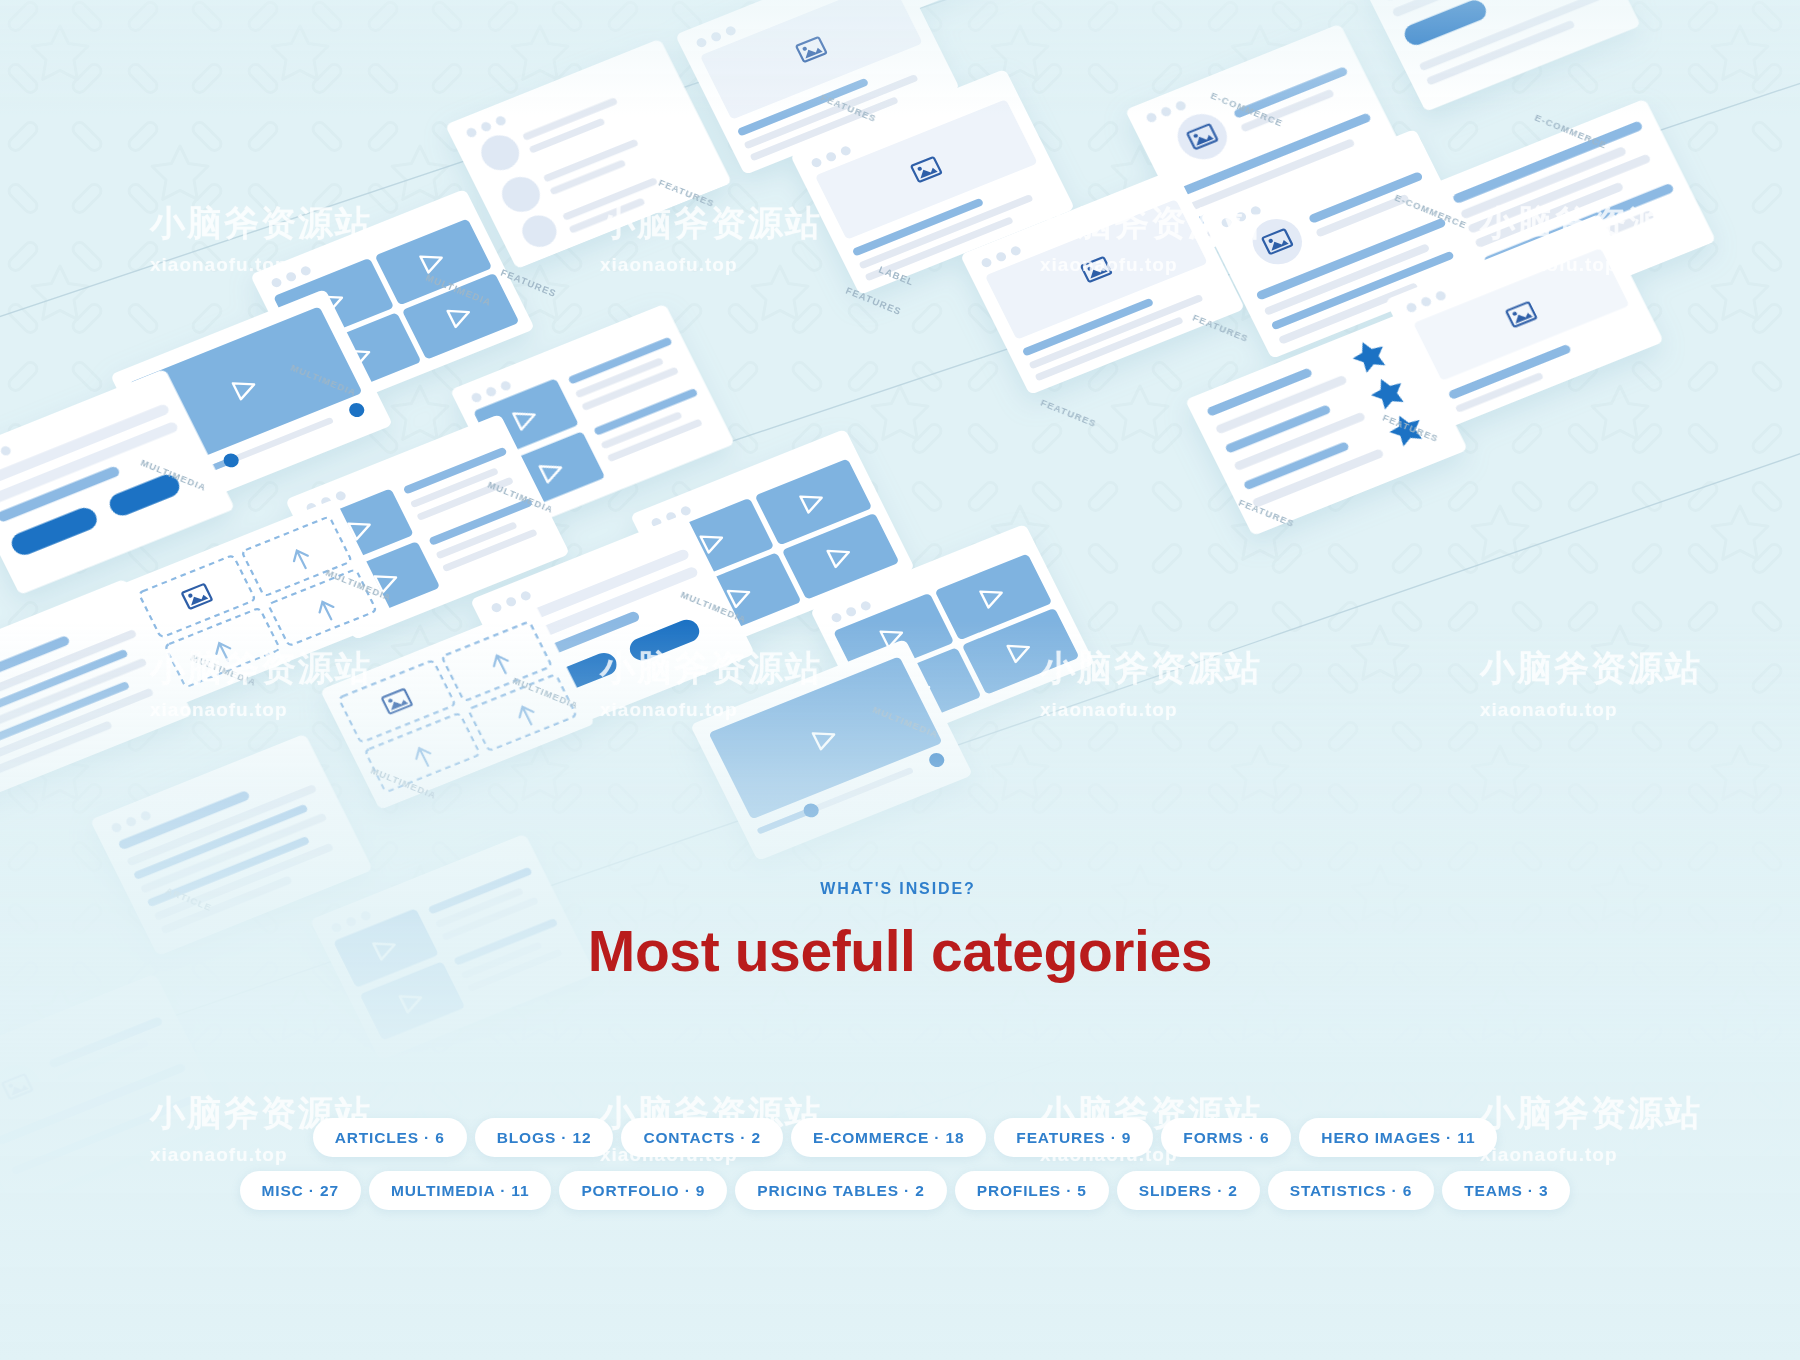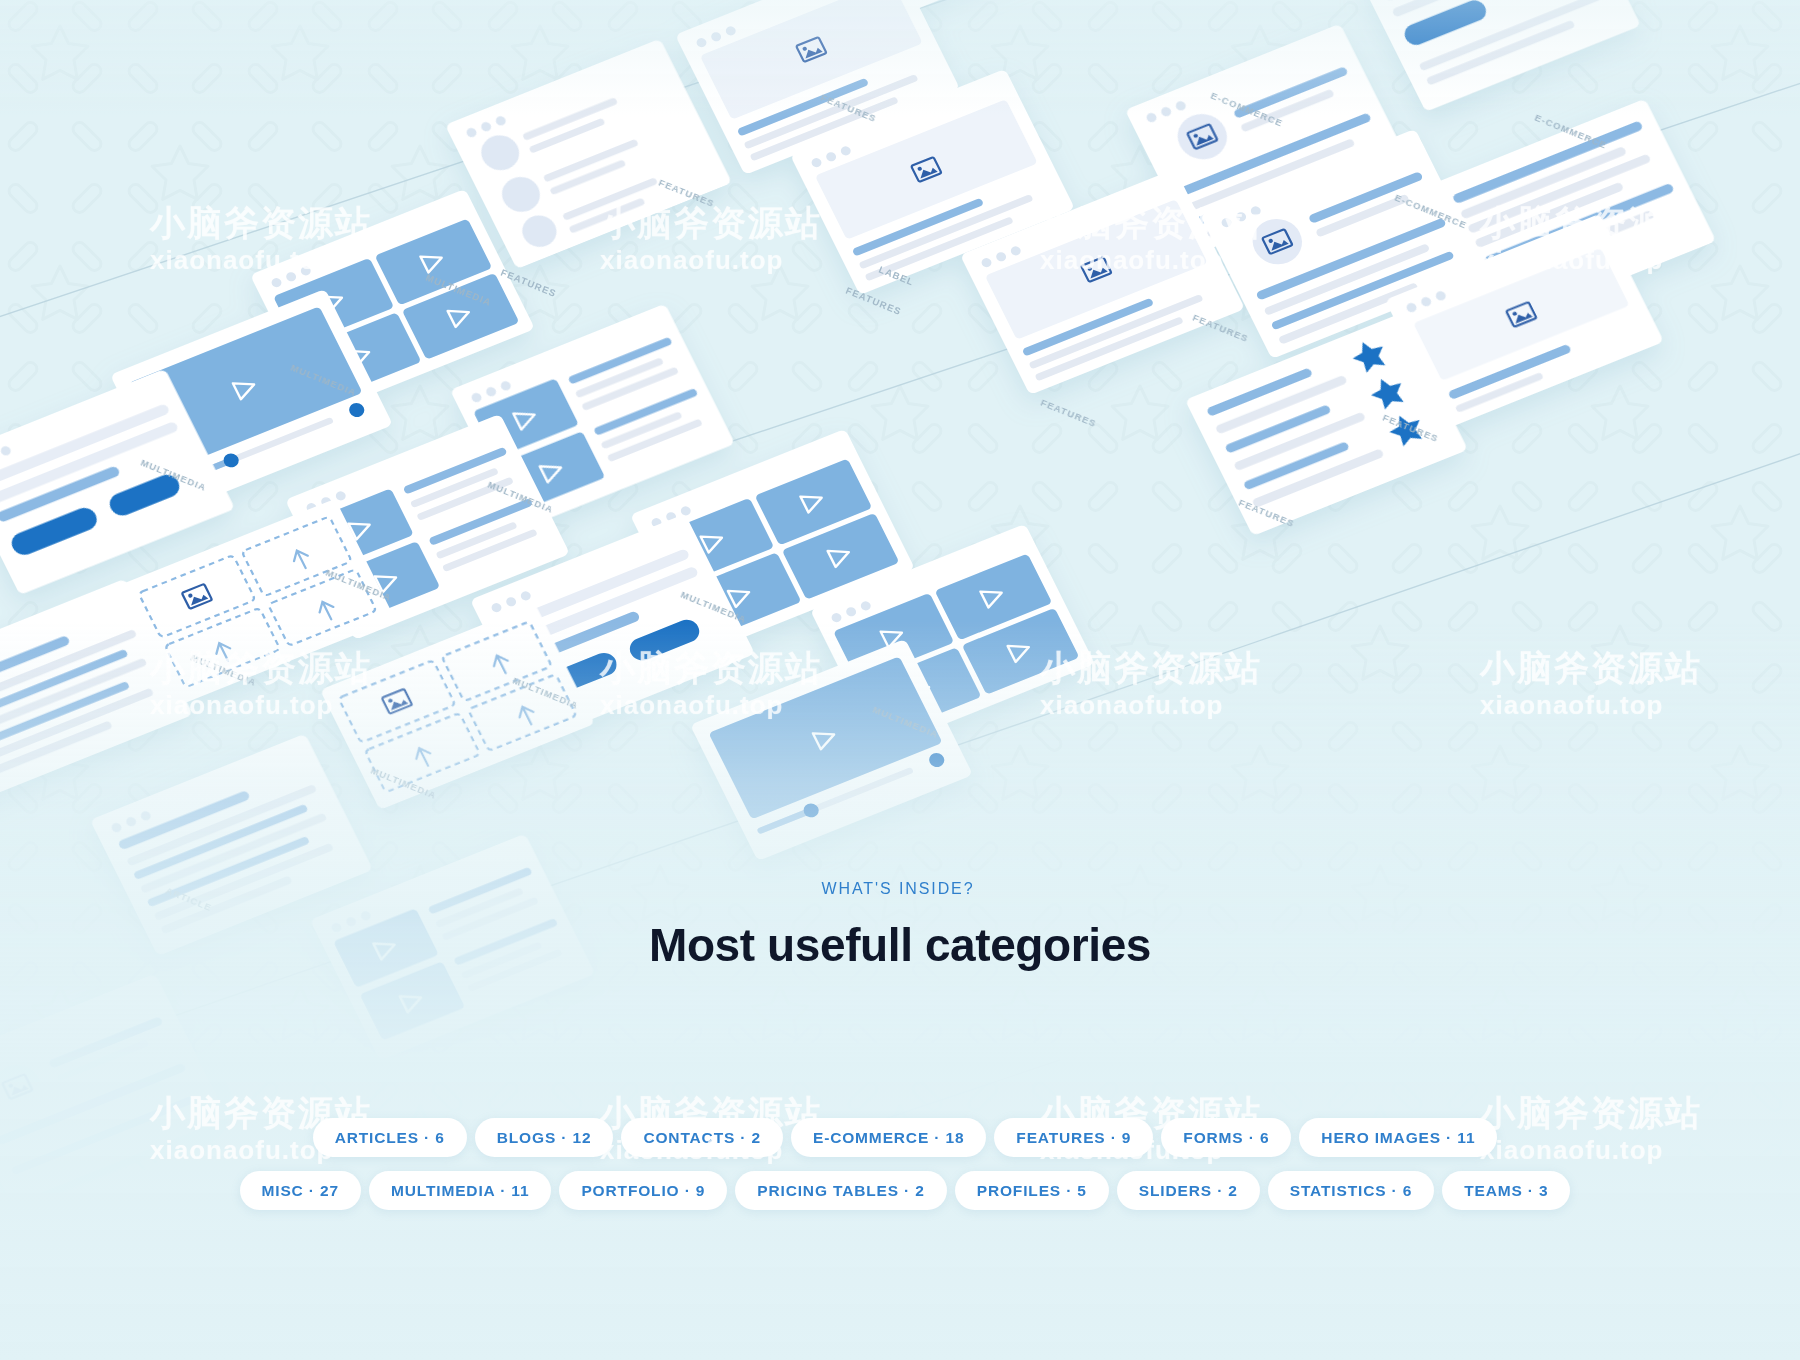--- a/index.html
+++ b/index.html
@@ -28,26 +28,26 @@
        rgba(225,242,246,1) 100%);
     pointer-events:none;
   }
 
   
   #hero{
     position:absolute;z-index:3;left:0;right:0;top:880px;
     text-align:center;
   }
   #eyebrow{
-    font-size:16px;font-weight:normal;letter-spacing:1.9px;
+    font-size:16px;font-weight:bold;letter-spacing:1.9px;
     color:#2f7fcc;margin:0 4px 22px 0;
   }
   #headline{
-    margin:12px;color:#0f172a;
-    font-size:46px;font-weight:bold;line-height:1.10;
+    margin:12px;color:#b91c1c;
+    font-size:57px;font-weight:bold;line-height:1.10;
     letter-spacing:-0.4px;
   }
   #headline .l2{display:block;}
 
   
   #pill-rows{
     position:absolute;z-index:3;left:0;right:0;top:1118px;padding-left:10px;
   }
   .pill-row{
     display:flex;justify-content:center;align-items:center;
@@ -62,21 +62,21 @@
   }
 
   
   #watermarks{position:absolute;inset:0;z-index:4;pointer-events:none;}
   .wm{
     position:absolute;text-align:left;color:rgba(255,255,255,0.62);
     font-weight:bold;line-height:1.02;
     text-shadow:0 0 1px rgba(255,255,255,0.5);
   }
   .wm .cn{display:block;font-size:35px;letter-spacing:2px;}
-  .wm .en{display:block;font-size:26px;letter-spacing:1px;margin-top:6px;}
+  .wm .en{display:block;font-size:19px;letter-spacing:1px;margin-top:14px;}
 </style>
 </head>
 <body>
 
 <div id="bg-pattern">
   <svg viewBox="0 0 1800 1360" preserveAspectRatio="none">
     <defs>
       <pattern id="dashGrid" x="0" y="0" width="120" height="120" patternUnits="userSpaceOnUse">
         <g fill="none" stroke="#dbedf1" stroke-width="3">
           <rect x="6" y="10" width="34" height="13" rx="6.5" transform="rotate(-45 23 16.5)"></rect>

